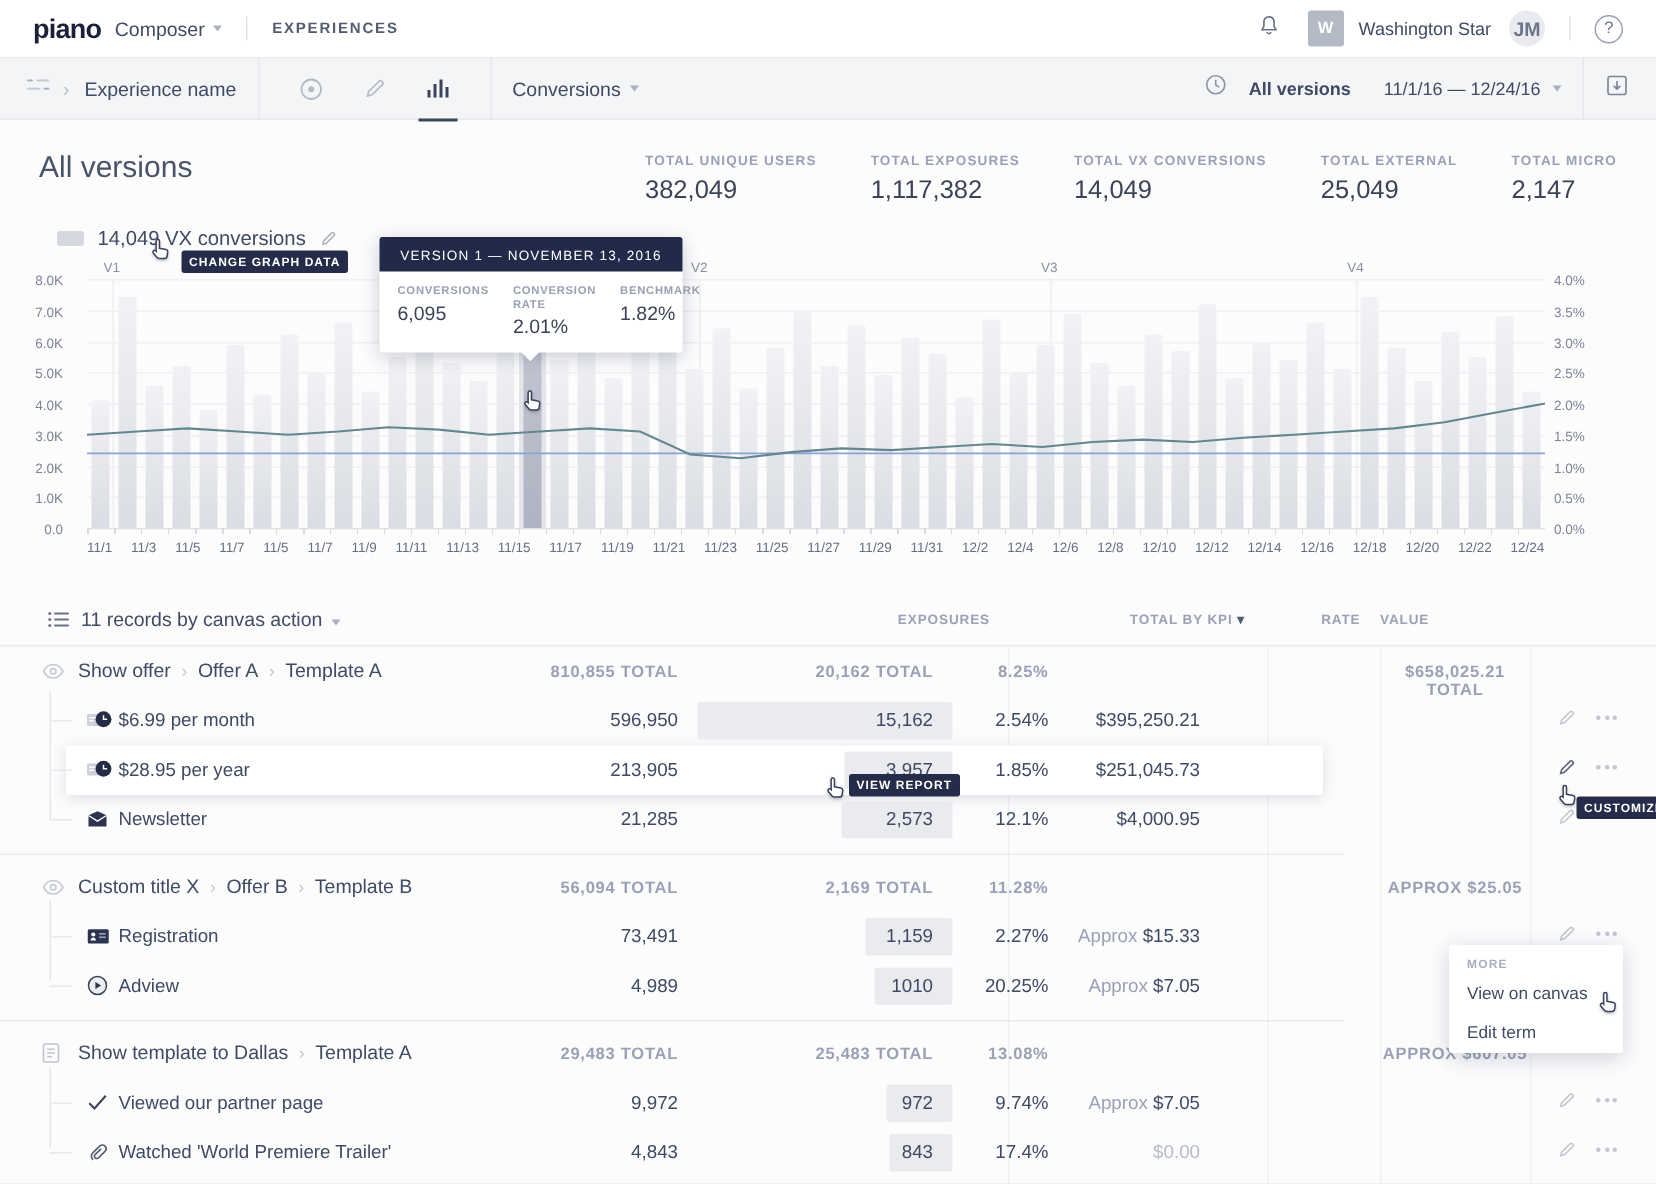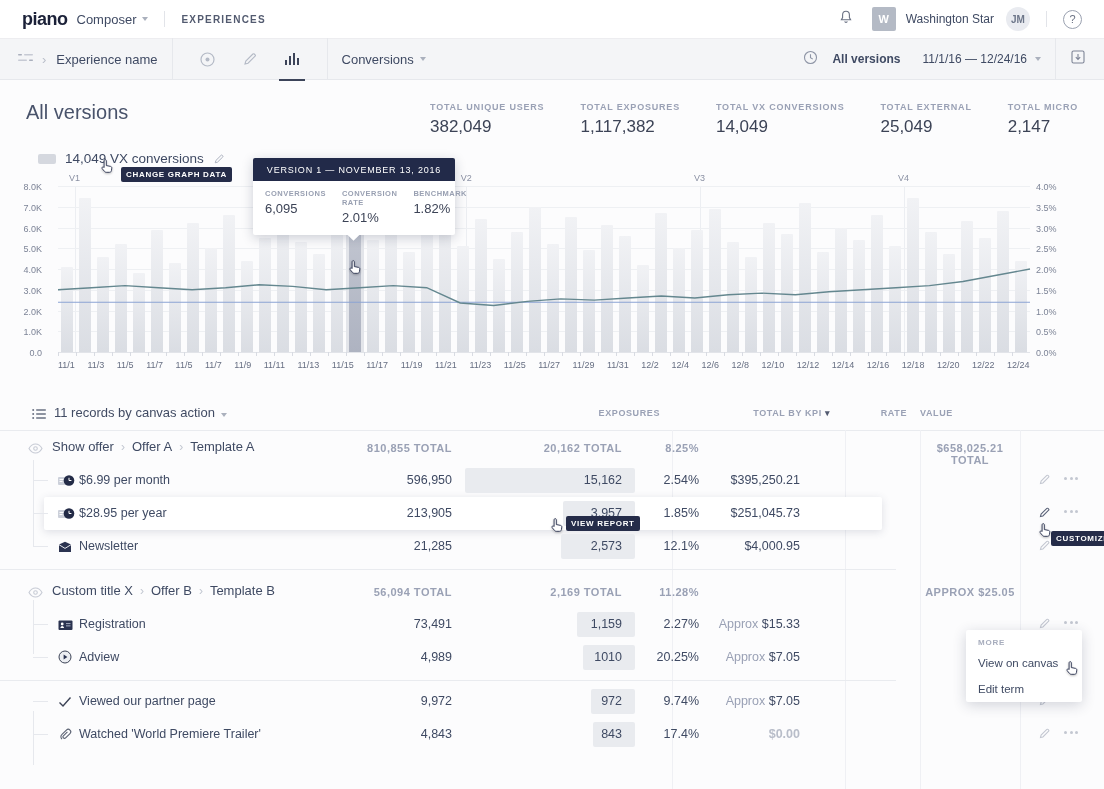--- a/index.html
+++ b/index.html
@@ -14,21 +14,21 @@
   .product{font-size:13px;color:#3f4a63;margin-left:9px;}
   .caret{display:inline-block;width:0;height:0;border-left:3.5px solid transparent;
     border-right:3.5px solid transparent;border-top:4px solid #aab0bd;margin-left:6px;}
   .vdiv{width:1px;height:16px;background:#e2e4e9;margin:0 16px;}
   .navlink{font-size:10px;letter-spacing:1.2px;color:#535b70;font-weight:bold;}
   .tspacer{flex:1;}
   .sq-avatar{width:24px;height:24px;border-radius:2px;background:#b4bac5;color:#fff;
     display:flex;align-items:center;justify-content:center;font-size:11px;font-weight:bold;margin:0 10px 0 18px;}
   .org{font-size:12px;color:#3f4a63;}
   .rnd-avatar{width:24px;height:24px;border-radius:50%;background:#e9ebf0;color:#6d7689;
-    display:flex;align-items:center;justify-content:center;font-size:10px;font-weight:bold;margin-left:12px;}
+    display:flex;align-items:center;justify-content:center;font-size:13px;font-weight:bold;margin-left:12px;}
   .help{width:19px;height:19px;border-radius:50%;border:1px solid #9aa1b0;color:#6a7183;
     display:flex;align-items:center;justify-content:center;font-size:11px;}
 
   
   .toolbar{position:absolute;left:0;top:38px;width:1104px;height:42px;background:#f4f5f7;
     border-top:1px solid #ededf0;border-bottom:1px solid #e6e8ec;display:flex;align-items:center;padding:0 18px;}
   .crumb-sep{color:#b9bec9;font-size:13px;margin:0 10px 0 8px;}
   .crumb{font-size:13px;color:#3f4a63;}
   .tool-div{width:1px;height:42px;background:#e6e8ec;margin:0 14px;}
   .icon-btn{width:42px;height:42px;display:flex;align-items:center;justify-content:center;position:relative;}
@@ -103,21 +103,21 @@
     border-radius:2px;box-shadow:0 2px 9px rgba(45,55,90,.15);z-index:0;}
   .trow.hov .rowcard{display:block;}
   .stub{position:absolute;left:33px;top:16px;width:15px;height:1px;background:#e6e8ed;}
   .vline{position:absolute;left:33px;width:1px;background:#e6e8ed;}
   .ricon{position:absolute;left:58px;top:9px;}
   .rlabel{position:absolute;left:79px;top:9px;font-size:12.5px;color:#3f4a63;}
   .cell{position:absolute;top:9px;font-size:12.5px;color:#3f4a63;}
   .c-expo{right:444px;} .c-kpi{right:274px;} .c-rate{right:197px;} .c-value{right:96px;}
   .kpibar{position:absolute;right:261px;top:4px;height:25px;background:#e9ebef;border-radius:2px;}
   .vlight{color:#9aa1b5;}
-  .muted{color:#b8bdc9;font-weight:bold;}
+  .muted{color:#b8bdc9;}
   .act{position:absolute;top:8px;cursor:pointer;}
   .act.pencil{left:1038px;} .act.dots{left:1064px;top:13px;display:flex;gap:2.5px;}
   .act.dots i{width:3px;height:3px;border-radius:50%;background:#c3c7d1;}
   .trow.hov .act.pencil svg path{stroke:#5b6378;}
 
   
   .badge{position:absolute;background:#252c49;color:#fff;font-size:8px;font-weight:bold;
     letter-spacing:.7px;padding:3px 5px;border-radius:2px;white-space:nowrap;z-index:12;}
   .cursor{position:absolute;z-index:13;filter:drop-shadow(0 1px 1px rgba(0,0,0,.25));}
   .menu{position:absolute;left:966px;top:630px;width:116px;background:#fff;border-radius:2px;
@@ -552,20 +552,31 @@
               <path d="M3 13l.8-3L10.9 3c.4-.4 1-.4 1.4 0l.8.8c.4.4.4 1 0 1.4L6 12.2 3 13z" fill="none" stroke="#c3c7d1" stroke-width="1.3"></path>
             </svg></span>
           <span class="act dots">
             <i></i>
             <i></i>
             <i></i>
           </span>
         </div>
       </div>
       <div class="group">
+        <div class="ghead">
+          <span class="gicon"><svg width="12" height="14" viewBox="0 0 12 14">
+              <rect x="1" y="1" width="10" height="12" rx="1" fill="none" stroke="#c0c5d0" stroke-width="1.1"></rect>
+              <path d="M3.5 4.5h5M3.5 7h5M3.5 9.5h3" stroke="#c0c5d0" stroke-width="1"></path>
+            </svg></span>
+          <span class="gpath"><span>Show template to Dallas</span><span class="sep">›</span><span>Template A</span></span>
+          <span class="gsmall" style="right:444px;">29,483 TOTAL</span>
+          <span class="gsmall" style="right:274px;">25,483 TOTAL</span>
+          <span class="gsmall" style="right:197px;">13.08%</span>
+          <span class="gsmall" style="left:920px;width:100px;text-align:center;">APPROX $607.05</span>
+        </div>
         <span class="vline" style="top:30px;height:53.5px;"></span>
         <div class="trow">
           <span class="stub"></span>
           <span class="ricon"><svg width="14" height="12" viewBox="0 0 14 12">
               <path d="M1.5 6.5l3.5 3.5L12.5 1.5" fill="none" stroke="#3c4356" stroke-width="1.4"></path>
             </svg></span>
           <span class="rlabel">Viewed our partner page</span>
           <span class="cell c-expo">9,972</span>
           <span class="kpibar" style="width:44px;"></span>
           <span class="cell c-kpi">972</span>

